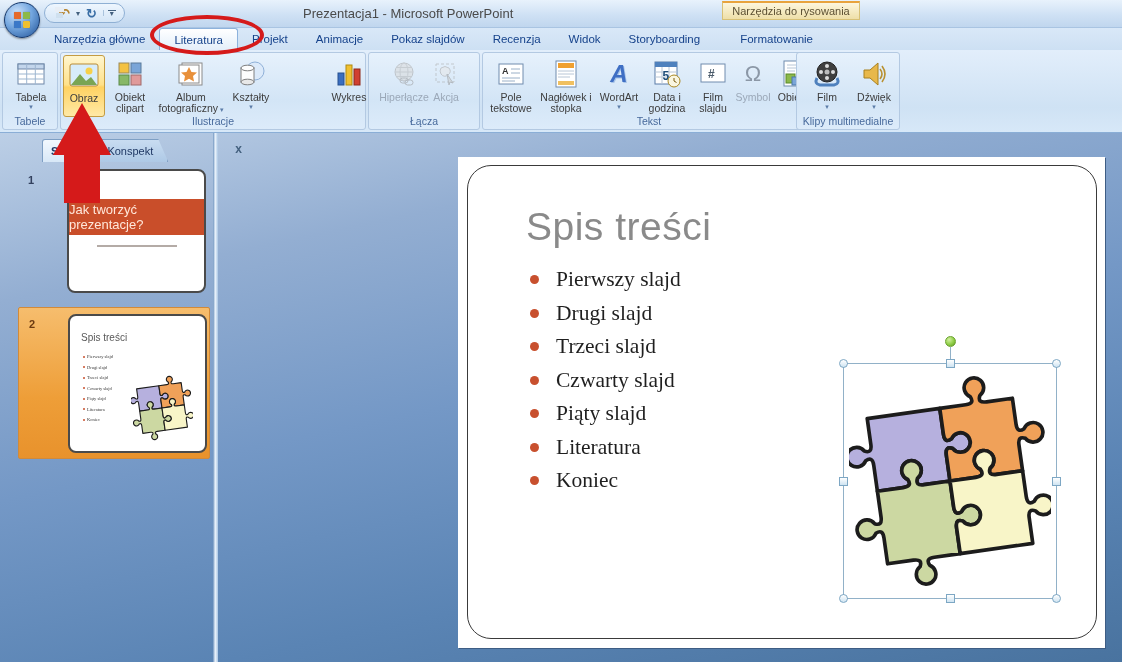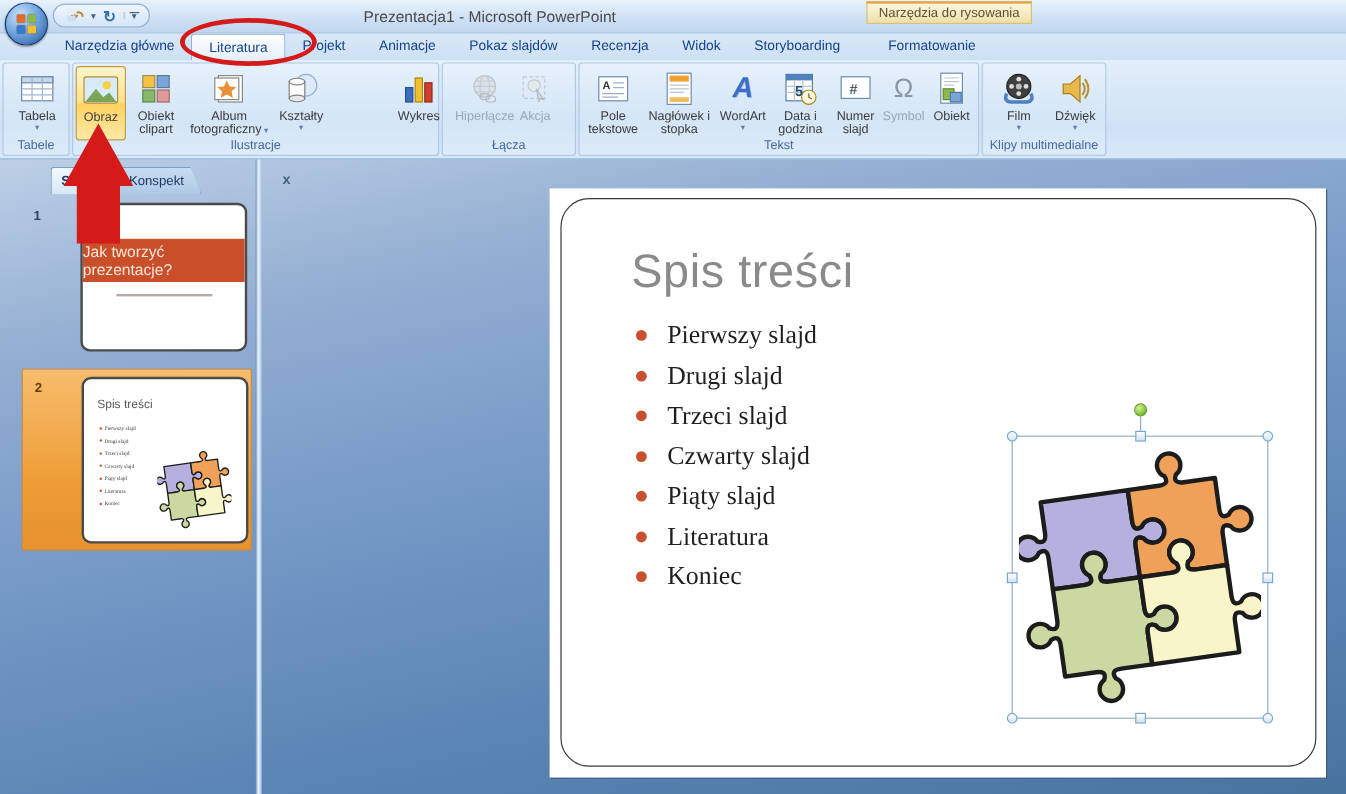--- a/index.html
+++ b/index.html
@@ -301,21 +301,21 @@
         </span>
         <span class="blabel">Data i godzina</span>
       </div>
       <div class="bigbtn" style="left:210px;width:40px">
         <span class="iconbox">
           <svg width="28" height="24">
               <rect x="2" y="2" width="24" height="18" fill="#fff" stroke="#708cae"></rect>
               <text x="9" y="16" font-size="12" font-weight="bold" fill="#4a5a6a">#</text>
             </svg>
         </span>
-        <span class="blabel">Numer slajd</span>
+        <span class="blabel">Film slajdu</span>
       </div>
       <div class="bigbtn disabled" style="left:252px;width:36px">
         <span class="iconbox">
             <span style="font-size:22px;color:#8b97a6">Ω</span>
           </span>
         <span class="blabel">Symbol</span>
       </div>
       <div class="bigbtn" style="left:290px;width:40px">
         <span class="iconbox">
           <svg width="24" height="28">
@@ -323,21 +323,21 @@
               <path d="M6,5 H18 M6,8 H18 M6,11 H14" stroke="#b8c6d6"></path>
               <rect x="5" y="14" width="9" height="9" fill="#8cb94a" stroke="#5a8a2a"></rect>
               <rect x="11" y="17" width="9" height="8" fill="#7aa5d8" stroke="#4a78a8"></rect>
             </svg>
         </span>
         <span class="blabel">Obiekt</span>
       </div>
       <div class="rgroup-label">Tekst</div>
     </div>
 
-    <div class="rgroup" style="left:818px;width:104px">
+    <div class="rgroup" style="left:796px;width:104px">
       <div class="bigbtn" style="left:8px;width:44px">
         <span class="iconbox">
           <svg width="30" height="28">
               <circle cx="15" cy="12" r="10" fill="#3f3f3f" stroke="#222"></circle>
               <circle cx="15" cy="12" r="2.5" fill="#bbb"></circle>
               <circle cx="15" cy="6" r="2" fill="#ddd"></circle>
               <circle cx="15" cy="18" r="2" fill="#ddd"></circle>
               <circle cx="9" cy="12" r="2" fill="#ddd"></circle>
               <circle cx="21" cy="12" r="2" fill="#ddd"></circle>
               <path d="M5,18 Q2,24 8,25 H22 Q28,24 25,18" fill="none" stroke="#4f81bd" stroke-width="3"></path>

